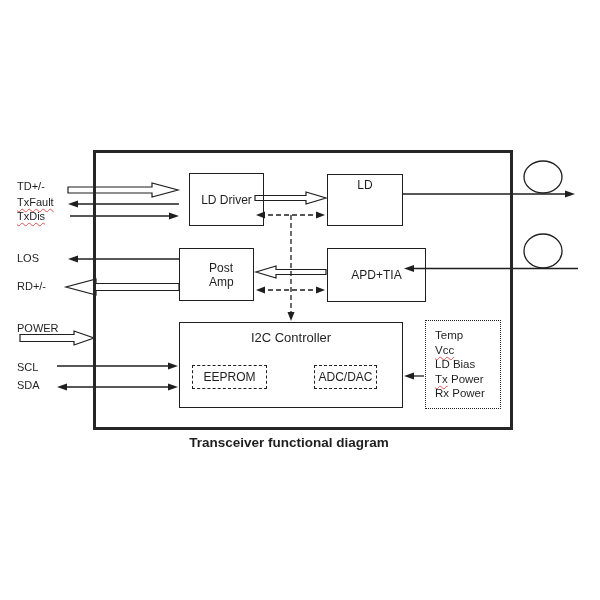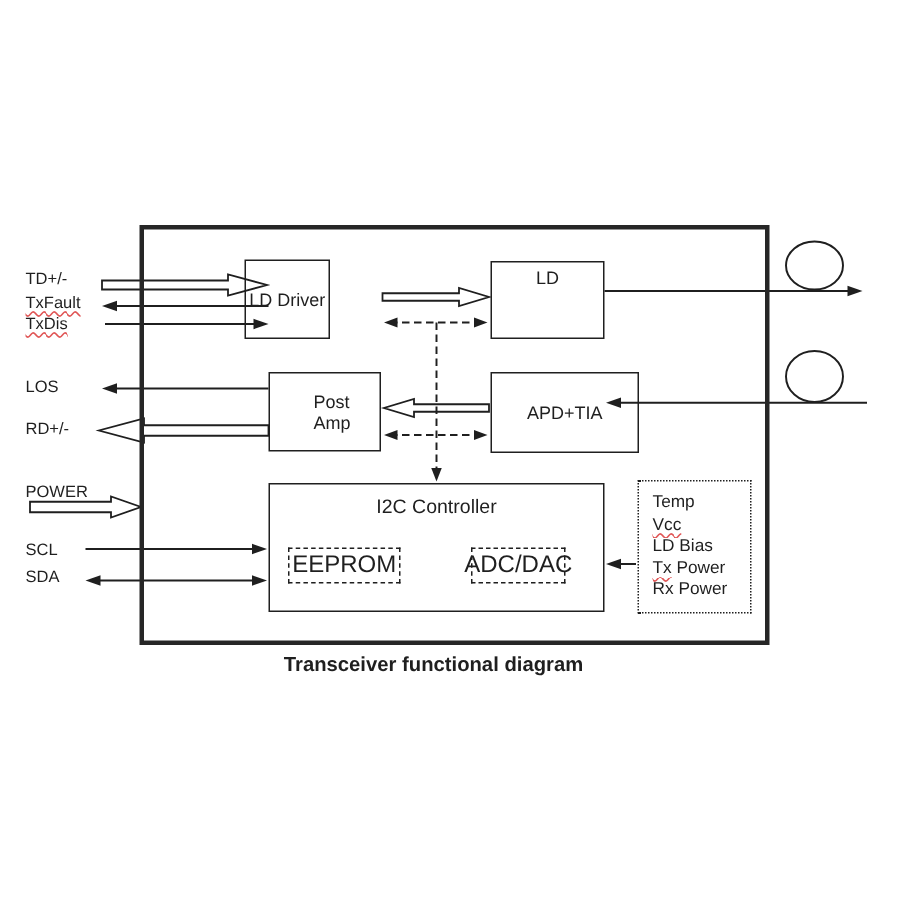--- a/index.html
+++ b/index.html
@@ -7,26 +7,26 @@
     position:relative;width:600px;height:600px;background:#ffffff;
     font-family:"Liberation Sans",sans-serif;color:#1f1f1f;overflow:hidden;
   }
   .wires{position:absolute;left:0;top:0;z-index:1;}
   .box{
     position:absolute;box-sizing:border-box;background:transparent;z-index:2;
     border:1.5px solid #1f1f1f;display:flex;align-items:center;justify-content:center;
     font-size:12px;
   }
   .outer{left:93px;top:150px;width:420px;height:280px;border:3px solid #262626;z-index:2;}
-  .ld-driver{left:163px;top:173px;width:57px;height:53px;}
+  .ld-driver{left:189px;top:173px;width:75px;height:53px;}
   .ld{left:327px;top:174px;width:76px;height:52px;padding-bottom:30px;}
   .post-amp{left:179px;top:248px;width:75px;height:53px;padding-left:29px;}
   .apd-tia{left:327px;top:248px;width:99px;height:54px;}
   .i2c{left:179px;top:322px;width:224px;height:86px;align-items:flex-start;padding-top:7px;font-size:13px;}
-  .inner-dashed{border:1.5px dashed #1f1f1f;font-size:16px;}
+  .inner-dashed{border:1.5px dashed #1f1f1f;font-size:12px;}
   .eeprom{left:192px;top:365px;width:75px;height:24px;}
   .adcdac{left:314px;top:365px;width:63px;height:24px;}
   .monitor{
     left:425px;top:320px;width:76px;height:89px;border:1.5px dotted #1f1f1f;
     flex-direction:column;align-items:flex-start;justify-content:flex-start;
     padding:7px 0 0 9px;font-size:11.5px;line-height:14.6px;
   }
   .mon-line{white-space:pre-wrap;}
   .pin{
     position:absolute;left:17px;z-index:2;font-size:11px;line-height:12px;

